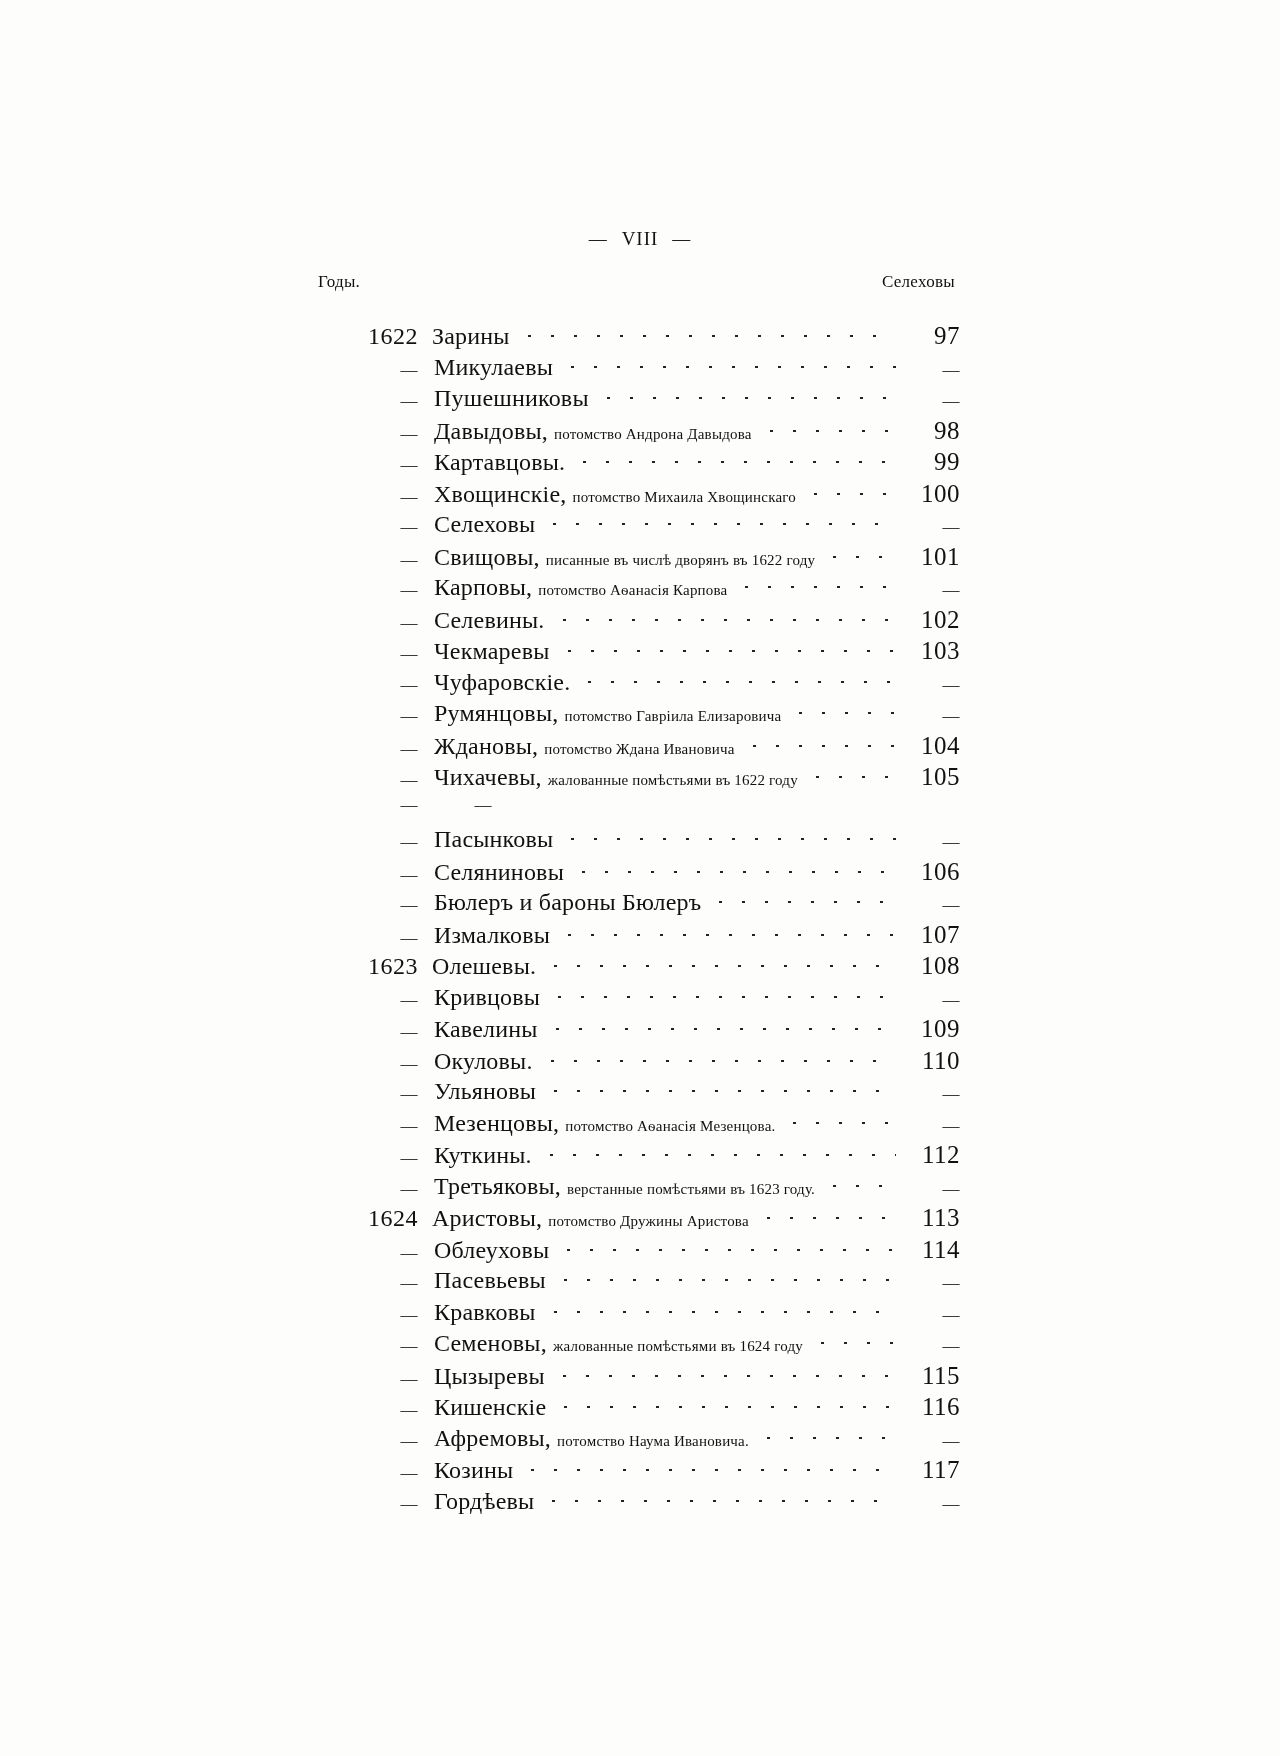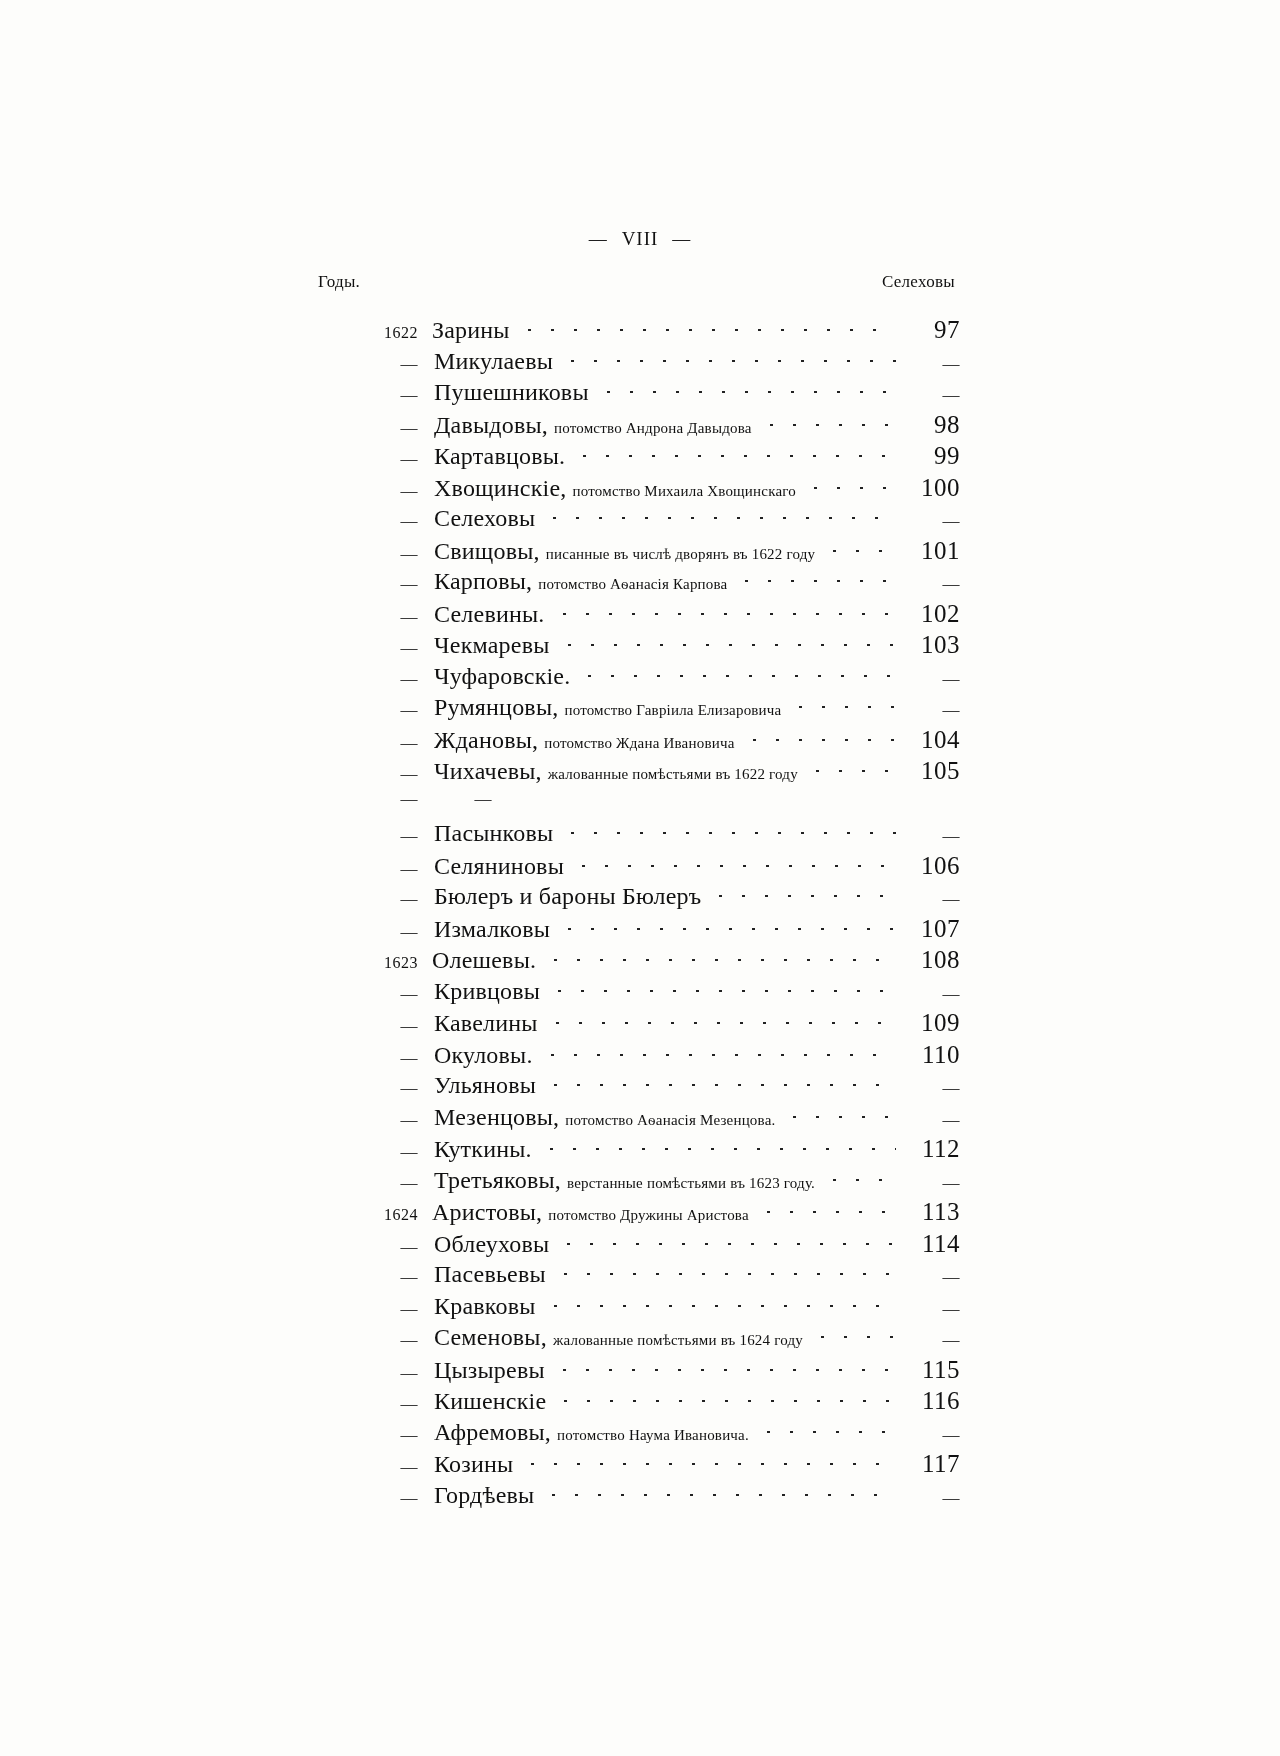--- a/index.html
+++ b/index.html
@@ -42,21 +42,21 @@
     left: 340px;
     top: 272px;
     width: 620px;
   }
   .toc-head {
     display: flex;
     justify-content: space-between;
     align-items: baseline;
     width: 637px;
     margin-left: -22px;
-    margin-bottom: 24px;
+    margin-bottom: 30px;
     font-size: 17px;
   }
   .toc-head .col-years {
     font-family: "Liberation Serif", serif;
     letter-spacing: 0.3px;
   }
   .toc-head .col-pages {
     font-family: "Liberation Serif", serif;
     letter-spacing: 0.3px;
   }
@@ -64,21 +64,21 @@
     display: flex;
     align-items: baseline;
     height: 31.5px;
     font-size: 20px;
   }
   .year {
     width: 78px;
     flex: 0 0 78px;
     text-align: right;
     padding-right: 14px;
-    font-size: 16px;
+    font-size: 24px;
     letter-spacing: 0.5px;
   }
   .year.dash-only {
     font-size: 17px;
     padding-right: 16px;
   }
   .entry {
     flex: 1 1 auto;
     display: flex;
     align-items: baseline;

